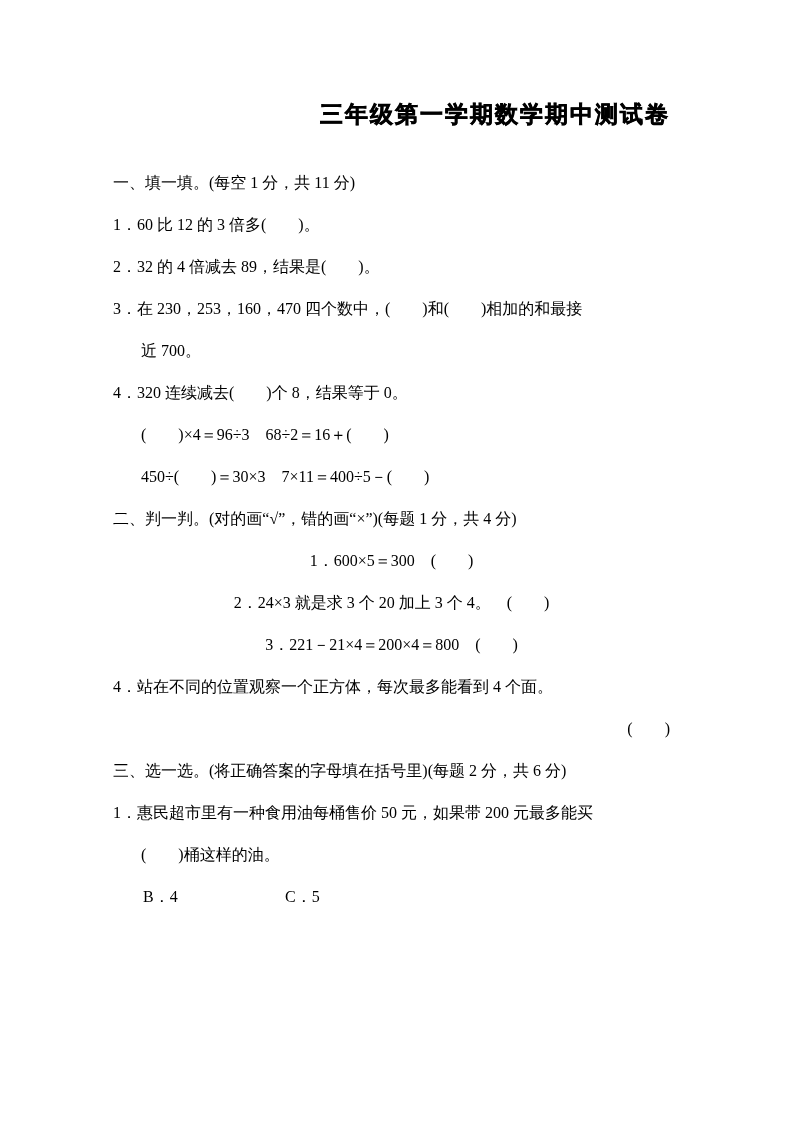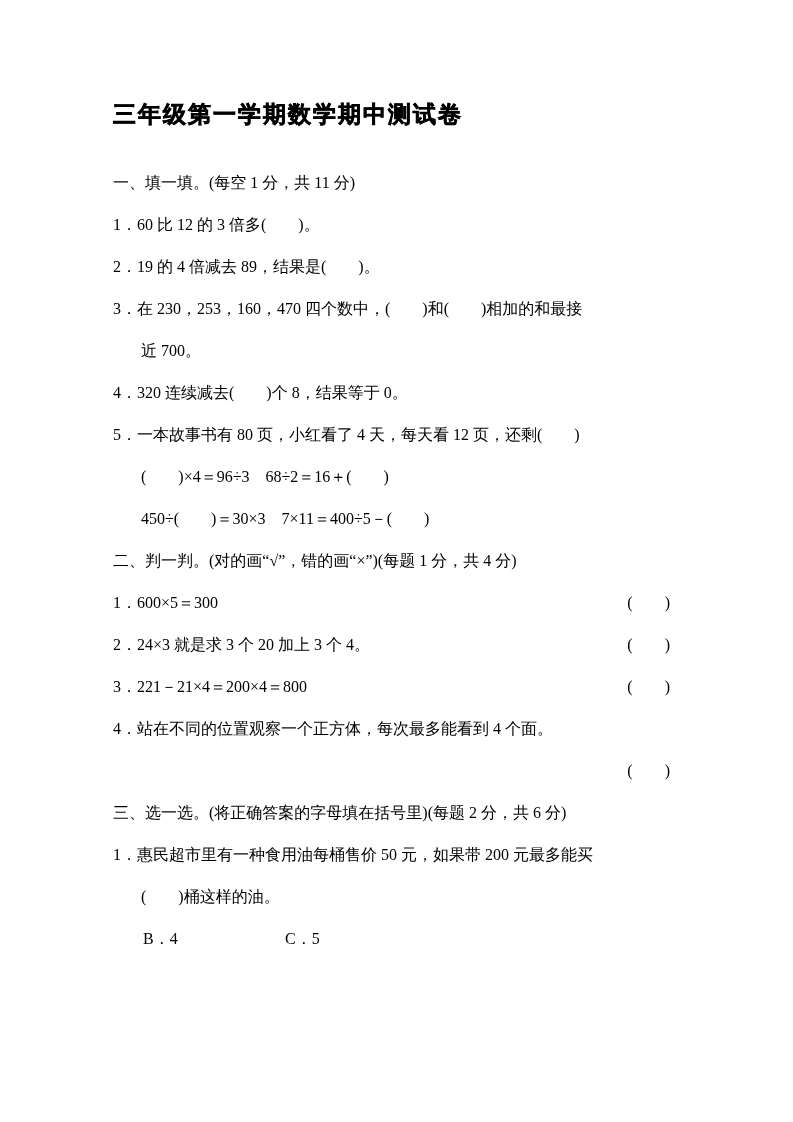--- a/index.html
+++ b/index.html
@@ -15,58 +15,57 @@
   }
   .doc {
     position: absolute;
     left: 113px;
     top: 92px;
     width: 557px;
   }
   .title {
     height: 46px;
     line-height: 46px;
-    text-align: left;
+    text-align: right;
     font-size: 23px;
     font-weight: 900;
     letter-spacing: 2px;
     margin-bottom: 24px;
     -webkit-text-stroke: 0.6px #000;
   }
   .line {
     height: 42px;
     display: flex;
     align-items: center;
     font-size: 16px;
     white-space: nowrap;
   }
   .line.heading { font-size: 16px; }
   .line.indent { padding-left: 28px; }
-  .line.judge { justify-content: space-between; gap: 16px; }
+  .line.judge { justify-content: center; gap: 16px; }
   .line.bracket-right { justify-content: flex-end; }
   .line.options { padding-left: 30px; }
   .option { display: inline-block; width: 142px; }
   .option:last-child { width: auto; }
 </style>
 </head>
 <body>
 
 <div class="page">
   <div class="doc">
 
     <div class="title">三年级第一学期数学期中测试卷</div>
 
     <div>
       <div class="line heading">一、填一填。(每空 1 分，共 11 分)</div>
       <div class="line">1．60 比 12 的 3 倍多(　　)。</div>
-      <div class="line">2．19 的 4 倍减去 89，结果是(　　)。</div>
+      <div class="line">2．32 的 4 倍减去 89，结果是(　　)。</div>
       <div class="line">3．在 230，253，160，470 四个数中，(　　)和(　　)相加的和最接</div>
       <div class="line indent">近 700。</div>
       <div class="line">4．320 连续减去(　　)个 8，结果等于 0。</div>
-      <div class="line">5．一本故事书有 80 页，小红看了 4 天，每天看 12 页，还剩(　　)</div>
       <div class="line indent">(　　)×4＝96÷3　68÷2＝16＋(　　)</div>
       <div class="line indent">450÷(　　)＝30×3　7×11＝400÷5－(　　)</div>
     </div>
 
     <div>
       <div class="line heading">二、判一判。(对的画“√”，错的画“×”)(每题 1 分，共 4 分)</div>
       <div class="line judge">
         <span>1．600×5＝300</span>
         <span>(　　)</span>
       </div>

